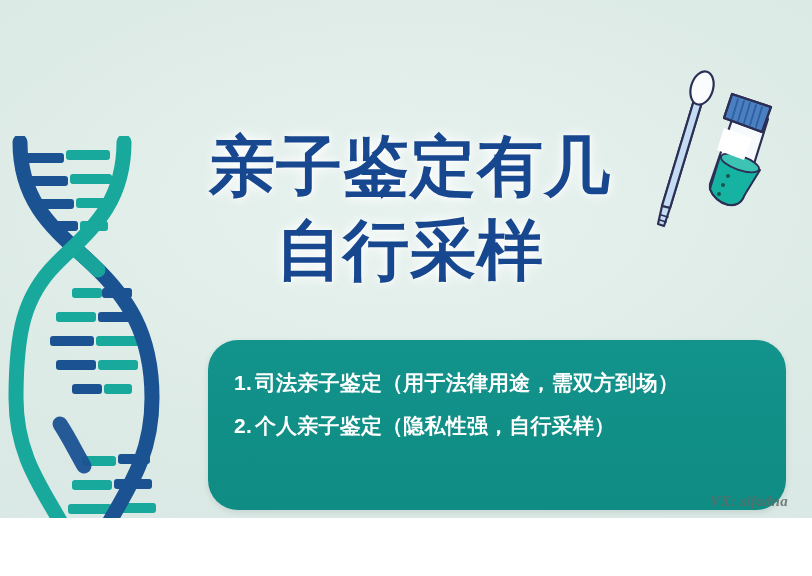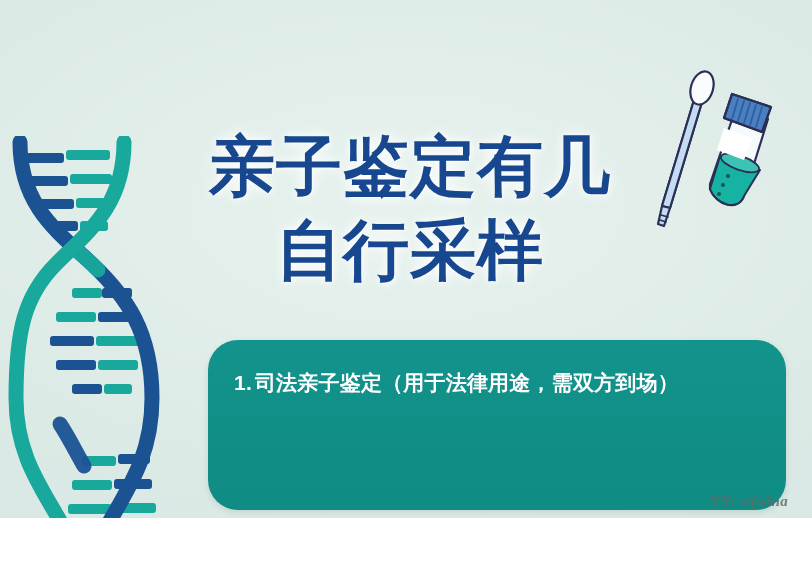--- a/index.html
+++ b/index.html
@@ -244,20 +244,23 @@
     <div class="title-line" id="title-line-2">自行采样</div>
   </div>
 
   <div id="list-panel">
     <div id="list-items">
 
       <div class="list-item">
         <span class="item-index">1.</span><span>司法亲子鉴定（用于法律用途，需双方到场）</span>
       </div>
 
+      <div class="list-item">
+        <span class="item-index">2.</span><span>个人亲子鉴定（隐私性强，自行采样）</span>
+      </div>
 
 
     </div>
   </div>
 
   <div id="watermark">VX: sifadna</div>
 
 </div>
 
 </body></html>

